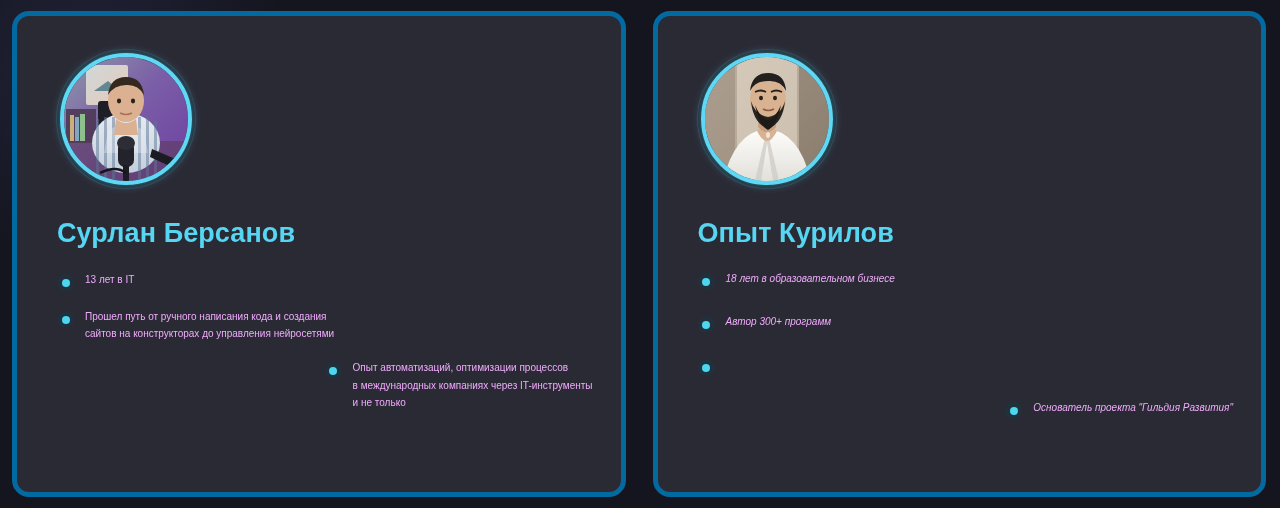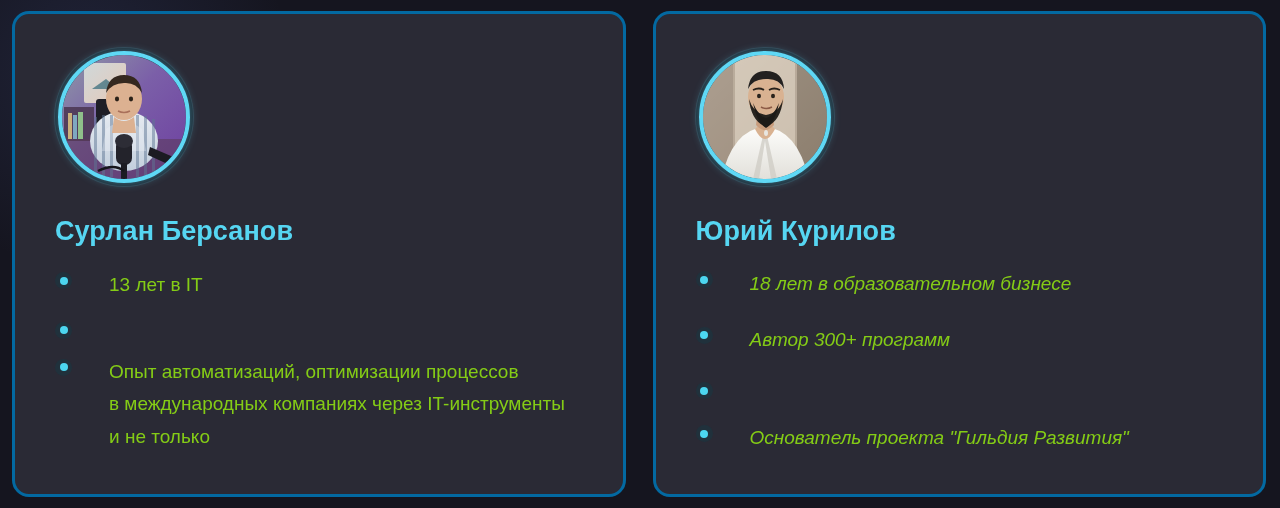--- a/index.html
+++ b/index.html
@@ -34,21 +34,21 @@
     height: 508px;
     display: flex;
     gap: 27px;
     padding: 11px 14px 11px 12px;
   }
 
   .card {
     position: relative;
     flex: 1 1 0;
     background: #2a2a35;
-    border: 3px solid #0369a1;
+    border: 5px solid #0369a1;
     border-radius: 17px;
     padding: 34px 28px 26px 40px;
     overflow: hidden;
   }
 
   
   .avatar {
     position: relative;
     width: 138px;
     height: 138px;
@@ -88,21 +88,21 @@
 
   
   .bullets { list-style: none; }
 
   .bullet-item {
     position: relative;
     display: flex;
     align-items: flex-start;
     margin-bottom: 17px;
   }
-  .bullet-item:last-child { margin-bottom: 0; }
+  .bullet-item:last-child { margin-bottom: 0; justify-content: flex-end; }
 
   .bullet-marker {
     flex: 0 0 auto;
     position: relative;
     width: 17px;
     height: 17px;
     margin-top: 3px;
     margin-right: 11px;
     border-radius: 50%;
     background: #20313c;
@@ -111,25 +111,24 @@
     content: "";
     position: absolute;
     left: 50%; top: 50%;
     width: 8px; height: 8px;
     margin: -4px 0 0 -4px;
     border-radius: 50%;
     background: #4cd6f0;
   }
 
   .bullet-text {
-    color: #84cc16;
-    font-size: 19px;
+    color: #f0abfc;
+    font-size: 10px;
     line-height: 1.72;
     white-space: pre-line;
-    margin-left: 26px;
   }
 
   .card-right .bullet-item { margin-bottom: 23px; font-style: italic; }
   .card-right .card-name { margin-bottom: 21px; }
 </style>
 </head>
 <body>
 
 <div class="page-glow"></div>
 
@@ -192,20 +191,22 @@
 
     <h2 class="card-name">Сурлан Берсанов</h2>
 
     <ul class="bullets">
       <li class="bullet-item">
         <span class="bullet-marker"></span>
         <span class="bullet-text">13 лет в IT</span>
       </li>
       <li class="bullet-item">
         <span class="bullet-marker"></span>
+        <span class="bullet-text">Прошел путь от ручного написания кода и создания
+сайтов на конструкторах до управления нейросетями</span>
       </li>
       <li class="bullet-item">
         <span class="bullet-marker"></span>
         <span class="bullet-text">Опыт автоматизаций, оптимизации процессов
 в международных компаниях через IT-инструменты
 и не только</span>
       </li>
     </ul>
   </section>
 
@@ -242,21 +243,21 @@
           <ellipse cx="56" cy="41" rx="2" ry="2.3" fill="#2a231c"></ellipse>
           <ellipse cx="70" cy="41" rx="2" ry="2.3" fill="#2a231c"></ellipse>
           <path d="M50 35 Q56 32 61 35" stroke="#26201a" stroke-width="1.8" fill="none"></path>
           <path d="M66 35 Q71 32 77 35" stroke="#26201a" stroke-width="1.8" fill="none"></path>
           <path d="M58 52 Q63 55 69 52" stroke="#8c5a45" stroke-width="1.5" fill="none"></path>
           <ellipse cx="63" cy="78" rx="2" ry="3" fill="#e8e6e0"></ellipse>
         </svg>
       </div>
     </div>
 
-    <h2 class="card-name">Юрий Курилов</h2>
+    <h2 class="card-name">Опыт Курилов</h2>
 
     <ul class="bullets">
       <li class="bullet-item">
         <span class="bullet-marker"></span>
         <span class="bullet-text">18 лет в образовательном бизнесе</span>
       </li>
       <li class="bullet-item">
         <span class="bullet-marker"></span>
         <span class="bullet-text">Автор 300+ программ</span>
       </li>

